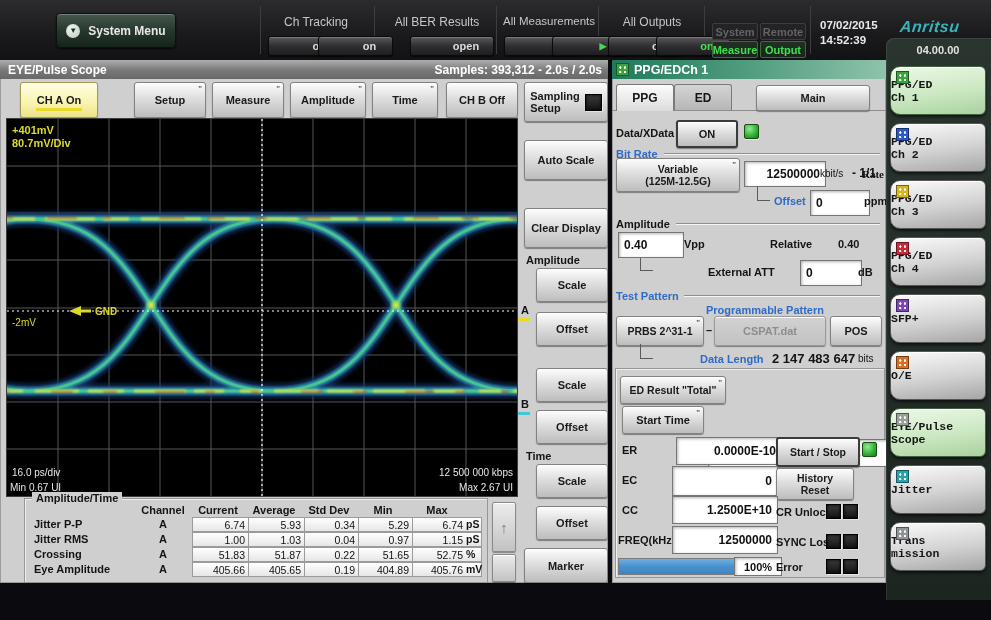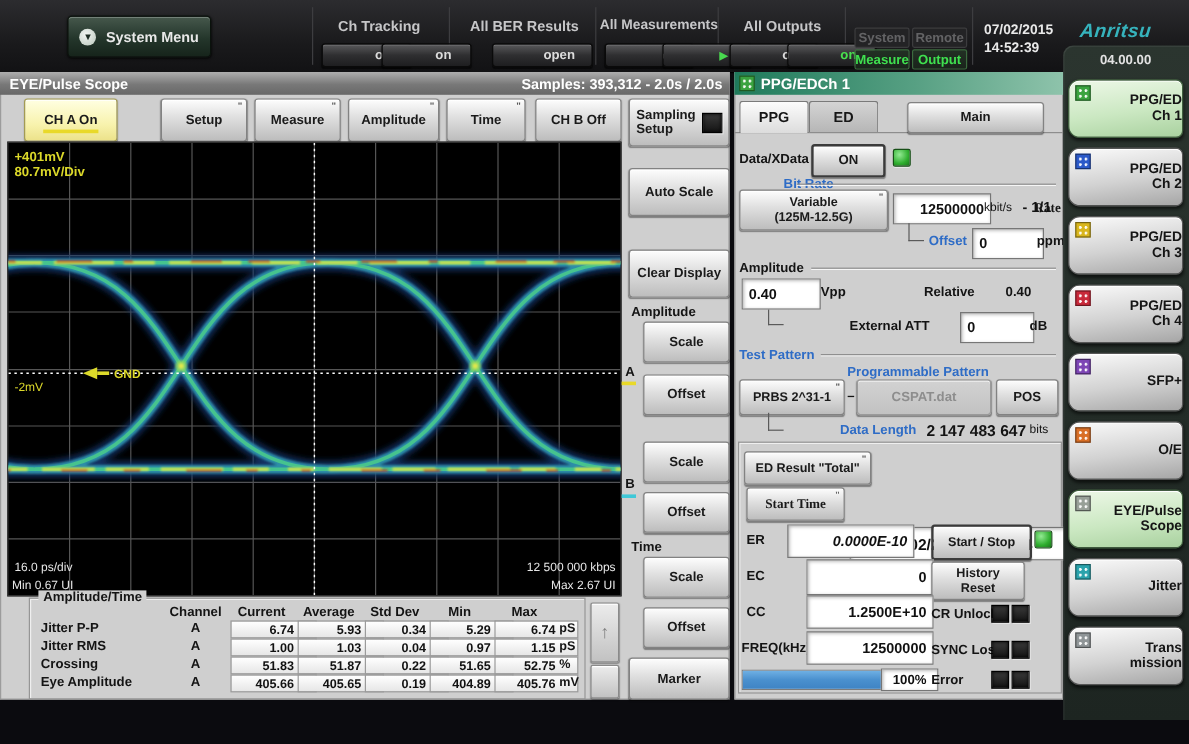--- a/index.html
+++ b/index.html
@@ -1,21 +1,21 @@
 <!DOCTYPE html>
 <html><head>
 <meta charset="utf-8">
 <style>
   html,body{margin:0;padding:0;}
   body{width:991px;height:620px;position:relative;background:#0b0b0f;font-family:"Liberation Sans",sans-serif;overflow:hidden;}
   .abs{position:absolute;}
   
   .topbar{left:0;top:0;width:991px;height:60px;background:linear-gradient(#2c2c2f,#1a1a1c 60%,#121214);border-bottom:1px solid #000;}
   .tdiv{width:1px;top:6px;height:48px;background:#3d3d40;}
-  .tlabel{color:#c6c6c8;font-weight:bold;font-size:12px;text-align:center;}
+  .tlabel{color:#c6c6c8;font-weight:normal;font-size:12px;text-align:center;}
   .tbtn{background:linear-gradient(#5a5a5c,#2f2f31 50%,#1e1e20);border:1px solid #0a0a0a;border-radius:3px;color:#dcdcdc;font-weight:bold;font-size:11px;display:flex;align-items:center;justify-content:center;box-shadow:inset 0 1px 0 rgba(255,255,255,.2),0 1px 1px rgba(0,0,0,.6);padding-left:28px;}
   .sysmenu{background:linear-gradient(#46584c,#24362b 55%,#16241b);border:1px solid #0a120c;border-radius:4px;color:#e8e8e8;font-weight:bold;font-size:12px;display:flex;align-items:center;justify-content:center;gap:8px;box-shadow:inset 0 1px 0 rgba(255,255,255,.25),0 1px 2px rgba(0,0,0,.7);}
   .sysico{width:14px;height:14px;border-radius:50%;background:radial-gradient(circle at 40% 35%,#f2f6f2,#b9c6bb);display:flex;align-items:center;justify-content:center;font-size:8px;color:#1d2c22;}
   .lamp{background:#232325;border:1px solid #3c3c3e;border-radius:2px;color:#636365;font-weight:bold;font-size:11px;display:flex;align-items:center;justify-content:center;}
   .lamp.green{color:#3fe04f;border-color:#3c6b3f;background:linear-gradient(#223024,#1a241b);}
   .dtime{color:#e9e9e9;font-weight:bold;font-size:11.5px;line-height:14px;}
   .logo{color:#36b3bd;font-weight:bold;font-style:italic;font-size:16px;letter-spacing:.5px;transform:skewX(-6deg);}
   
   .panel{background:#cfcfcf;box-shadow:inset 0 0 0 1px #9c9c9c;}
   .phead-gray{background:linear-gradient(#aeaeae,#787878 55%,#686868);color:#fff;font-weight:bold;font-size:12px;display:flex;align-items:center;}
@@ -36,30 +36,30 @@
   .elbow{border-left:1px solid #5a5a5a;border-bottom:1px solid #5a5a5a;}
   .led{width:13px;height:13px;border:1px solid #174f17;border-radius:2px;background:radial-gradient(circle at 35% 30%,#93ea93,#2fae2f 60%,#1b771b);box-shadow:0 1px 0 rgba(255,255,255,.5);}
   .ind{width:13px;height:13px;background:linear-gradient(#3a3a3a,#141414);border:1px solid #000;box-shadow:inset 0 0 3px #000,1px 1px 0 rgba(255,255,255,.45);}
   .pbar{border:1px solid #7c7c7c;background:#fff;box-shadow:inset 1px 1px 2px rgba(0,0,0,.25);}
   .pfill{height:100%;background:linear-gradient(#6fb0e4,#4a90ce 50%,#3f84c4);}
   
   .gbox{border:1px solid #969696;box-shadow:inset 1px 1px 0 #efefef;}
   .glegend{background:#cfcfcf;padding:0 4px;font-weight:bold;font-size:11px;color:#141414;}
   .th{font-weight:bold;font-size:11px;color:#141414;text-align:center;}
   .rowname{font-weight:bold;font-size:11px;color:#141414;}
-  .cell{background:linear-gradient(#ffffff,#e6e6e6);border:1px solid #9b9b9b;font-weight:bold;font-size:10.5px;color:#111;display:flex;align-items:center;justify-content:flex-end;padding-right:18px;}
+  .cell{background:linear-gradient(#ffffff,#e6e6e6);border:1px solid #9b9b9b;font-weight:normal;font-size:10.5px;color:#111;display:flex;align-items:center;justify-content:flex-end;padding-right:18px;}
   .unit{font-weight:bold;font-size:10.5px;color:#141414;}
   .scrollbtn{background:linear-gradient(#ececec,#c2c2c2);border:1px solid #8a8a8a;border-radius:2px;display:flex;align-items:center;justify-content:center;color:#7e7e7e;font-size:15px;font-weight:bold;box-shadow:0 1px 1px rgba(0,0,0,.35),inset 0 1px 0 #fff;}
   
   .tab{border:1px solid #7a7a7a;border-bottom:none;border-radius:3px 3px 0 0;font-weight:bold;font-size:12px;color:#161616;display:flex;align-items:center;justify-content:center;}
   .tab.active{background:linear-gradient(#fcfcfc,#dcdcdc);z-index:2;}
   .tab.idle{background:linear-gradient(#d4d4d4,#b5b5b5);}
   
   .sidebar{left:886px;top:38px;width:105px;height:562px;background:linear-gradient(#2b352f,#1d2521);border-radius:8px 0 0 0;box-shadow:inset 1px 1px 0 rgba(255,255,255,.08);}
-  .sbtn{left:890px;width:94px;height:47px;border-radius:10px 6px 6px 10px;background:linear-gradient(172deg,#fbfbfb,#d2d2d2 55%,#a6a6a6);border:1px solid #565656;box-shadow:0 2px 3px rgba(0,0,0,.6),inset 0 1px 0 #fff;font-weight:bold;font-size:11.5px;color:#151515;display:flex;flex-direction:column;align-items:flex-end;justify-content:center;line-height:13px;text-align:center;}
+  .sbtn{left:890px;width:94px;height:47px;border-radius:10px 6px 6px 10px;background:linear-gradient(172deg,#fbfbfb,#d2d2d2 55%,#a6a6a6);border:1px solid #565656;box-shadow:0 2px 3px rgba(0,0,0,.6),inset 0 1px 0 #fff;font-weight:bold;font-size:11.5px;color:#151515;display:flex;flex-direction:column;align-items:flex-start;justify-content:center;line-height:13px;text-align:center;font-family:Liberation Mono, monospace;}
   .sbtn.sel{background:linear-gradient(172deg,#eef8e8,#cbe8c2 55%,#a9d19f);border-color:#41603f;}
   .sico{position:absolute;left:5px;top:4px;width:11px;height:11px;border:1px solid rgba(0,0,0,.45);background:
       radial-gradient(circle at 30% 32%, rgba(255,255,255,.95) 1px, transparent 1.4px),
       radial-gradient(circle at 72% 32%, rgba(255,255,255,.95) 1px, transparent 1.4px),
       radial-gradient(circle at 30% 74%, rgba(255,255,255,.95) 1px, transparent 1.4px),
       radial-gradient(circle at 72% 74%, rgba(255,255,255,.95) 1px, transparent 1.4px), var(--c,#888);}
   .ver{color:#e2e2e2;font-weight:bold;font-size:11px;text-align:center;}
   
   .shlabel{display:flex;flex-direction:column;align-items:flex-start;line-height:12px;}
 </style>
@@ -302,21 +302,21 @@
 
   <div class="abs tab active" style="left:4px;top:24px;width:56px;height:26px;">PPG</div>
   <div class="abs tab idle" style="left:62px;top:24px;width:56px;height:26px;">ED</div>
   <div class="abs" style="left:0;top:50px;width:274px;height:1px;background:#8d8d8d;"></div>
   <div class="abs btn" style="left:144px;top:25px;width:112px;height:24px;">Main</div>
 
   <div class="abs blk" style="left:4px;top:67px;">Data/XData</div>
   <div class="abs btn dark-ring" style="left:64px;top:60px;width:58px;height:24px;">ON</div>
   <div class="abs led" style="left:132px;top:64px;"></div>
 
-  <div class="abs blue" style="left:4px;top:88px;margin-left:37px;">Bit Rate</div>
+  <div class="abs blue" style="left:4px;top:88px;">Bit Rate</div>
   <div class="abs rule" style="left:52px;top:93px;width:216px;"></div>
   <div class="abs btn q" style="left:4px;top:98px;width:122px;height:32px;flex-direction:column;font-size:10.5px;">
     <span>Variable</span>
     <span>(125M-12.5G)</span>
   </div>
   <div class="abs vbox r" style="left:132px;top:101px;width:70px;height:24px;">12500000</div>
   <div class="abs blk" style="left:208px;top:108px;font-weight:normal;font-size:10px;">kbit/s</div>
   <div class="abs blk" style="left:240px;top:106px;font-size:12px;">- 1/1</div>
   <div class="abs blk" style="left:248px;top:108px;left:250px;font-family:Liberation Serif, serif;">Rate</div>
 
@@ -343,25 +343,25 @@
   <div class="abs blk" style="left:94px;top:264px;">–</div>
   <div class="abs btn disabled" style="left:102px;top:256px;width:110px;height:28px;">CSPAT.dat</div>
   <div class="abs btn" style="left:218px;top:256px;width:50px;height:28px;">POS</div>
   <div class="abs elbow" style="left:28px;top:284px;width:12px;height:14px;"></div>
   <div class="abs blue" style="left:88px;top:293px;">Data Length</div>
   <div class="abs blk" style="left:160px;top:291px;font-size:13px;">2 147 483 647</div>
   <div class="abs blk" style="left:246px;top:293px;font-weight:normal;font-size:10px;">bits</div>
 
   <div class="abs gbox" style="left:3px;top:308px;width:268px;height:208px;"></div>
   <div class="abs btn q" style="left:8px;top:316px;width:104px;height:26px;font-size:10.5px;">ED Result "Total"</div>
-  <div class="abs btn q" style="left:10px;top:346px;width:80px;height:26px;font-family:Liberation Serif, serif;">Start Time</div>
+  <div class="abs btn q" style="left:10px;top:346px;width:80px;height:26px;">Start Time</div>
   <div class="abs vbox" style="left:96px;top:346px;width:172px;height:26px;justify-content:center;font-size:13px;margin-top:33px;">07/02/2015 14:47:04</div>
 
   <div class="abs blk" style="left:10px;top:384px;">ER</div>
-  <div class="abs vbox r" style="left:44px;top:377px;width:94px;height:26px;font-style:italic;">0.0000E-10</div>
+  <div class="abs vbox r" style="left:64px;top:377px;width:94px;height:26px;">0.0000E-10</div>
   <div class="abs btn dark-ring" style="left:164px;top:377px;width:80px;height:26px;font-size:10.5px;">Start / Stop</div>
   <div class="abs led" style="left:250px;top:382px;"></div>
 
   <div class="abs blk" style="left:10px;top:414px;">EC</div>
   <div class="abs vbox r" style="left:60px;top:406px;width:94px;height:28px;">0</div>
   <div class="abs btn" style="left:164px;top:408px;width:76px;height:30px;flex-direction:column;font-size:10.5px;">
     <span>History</span>
     <span>Reset</span>
   </div>
 

